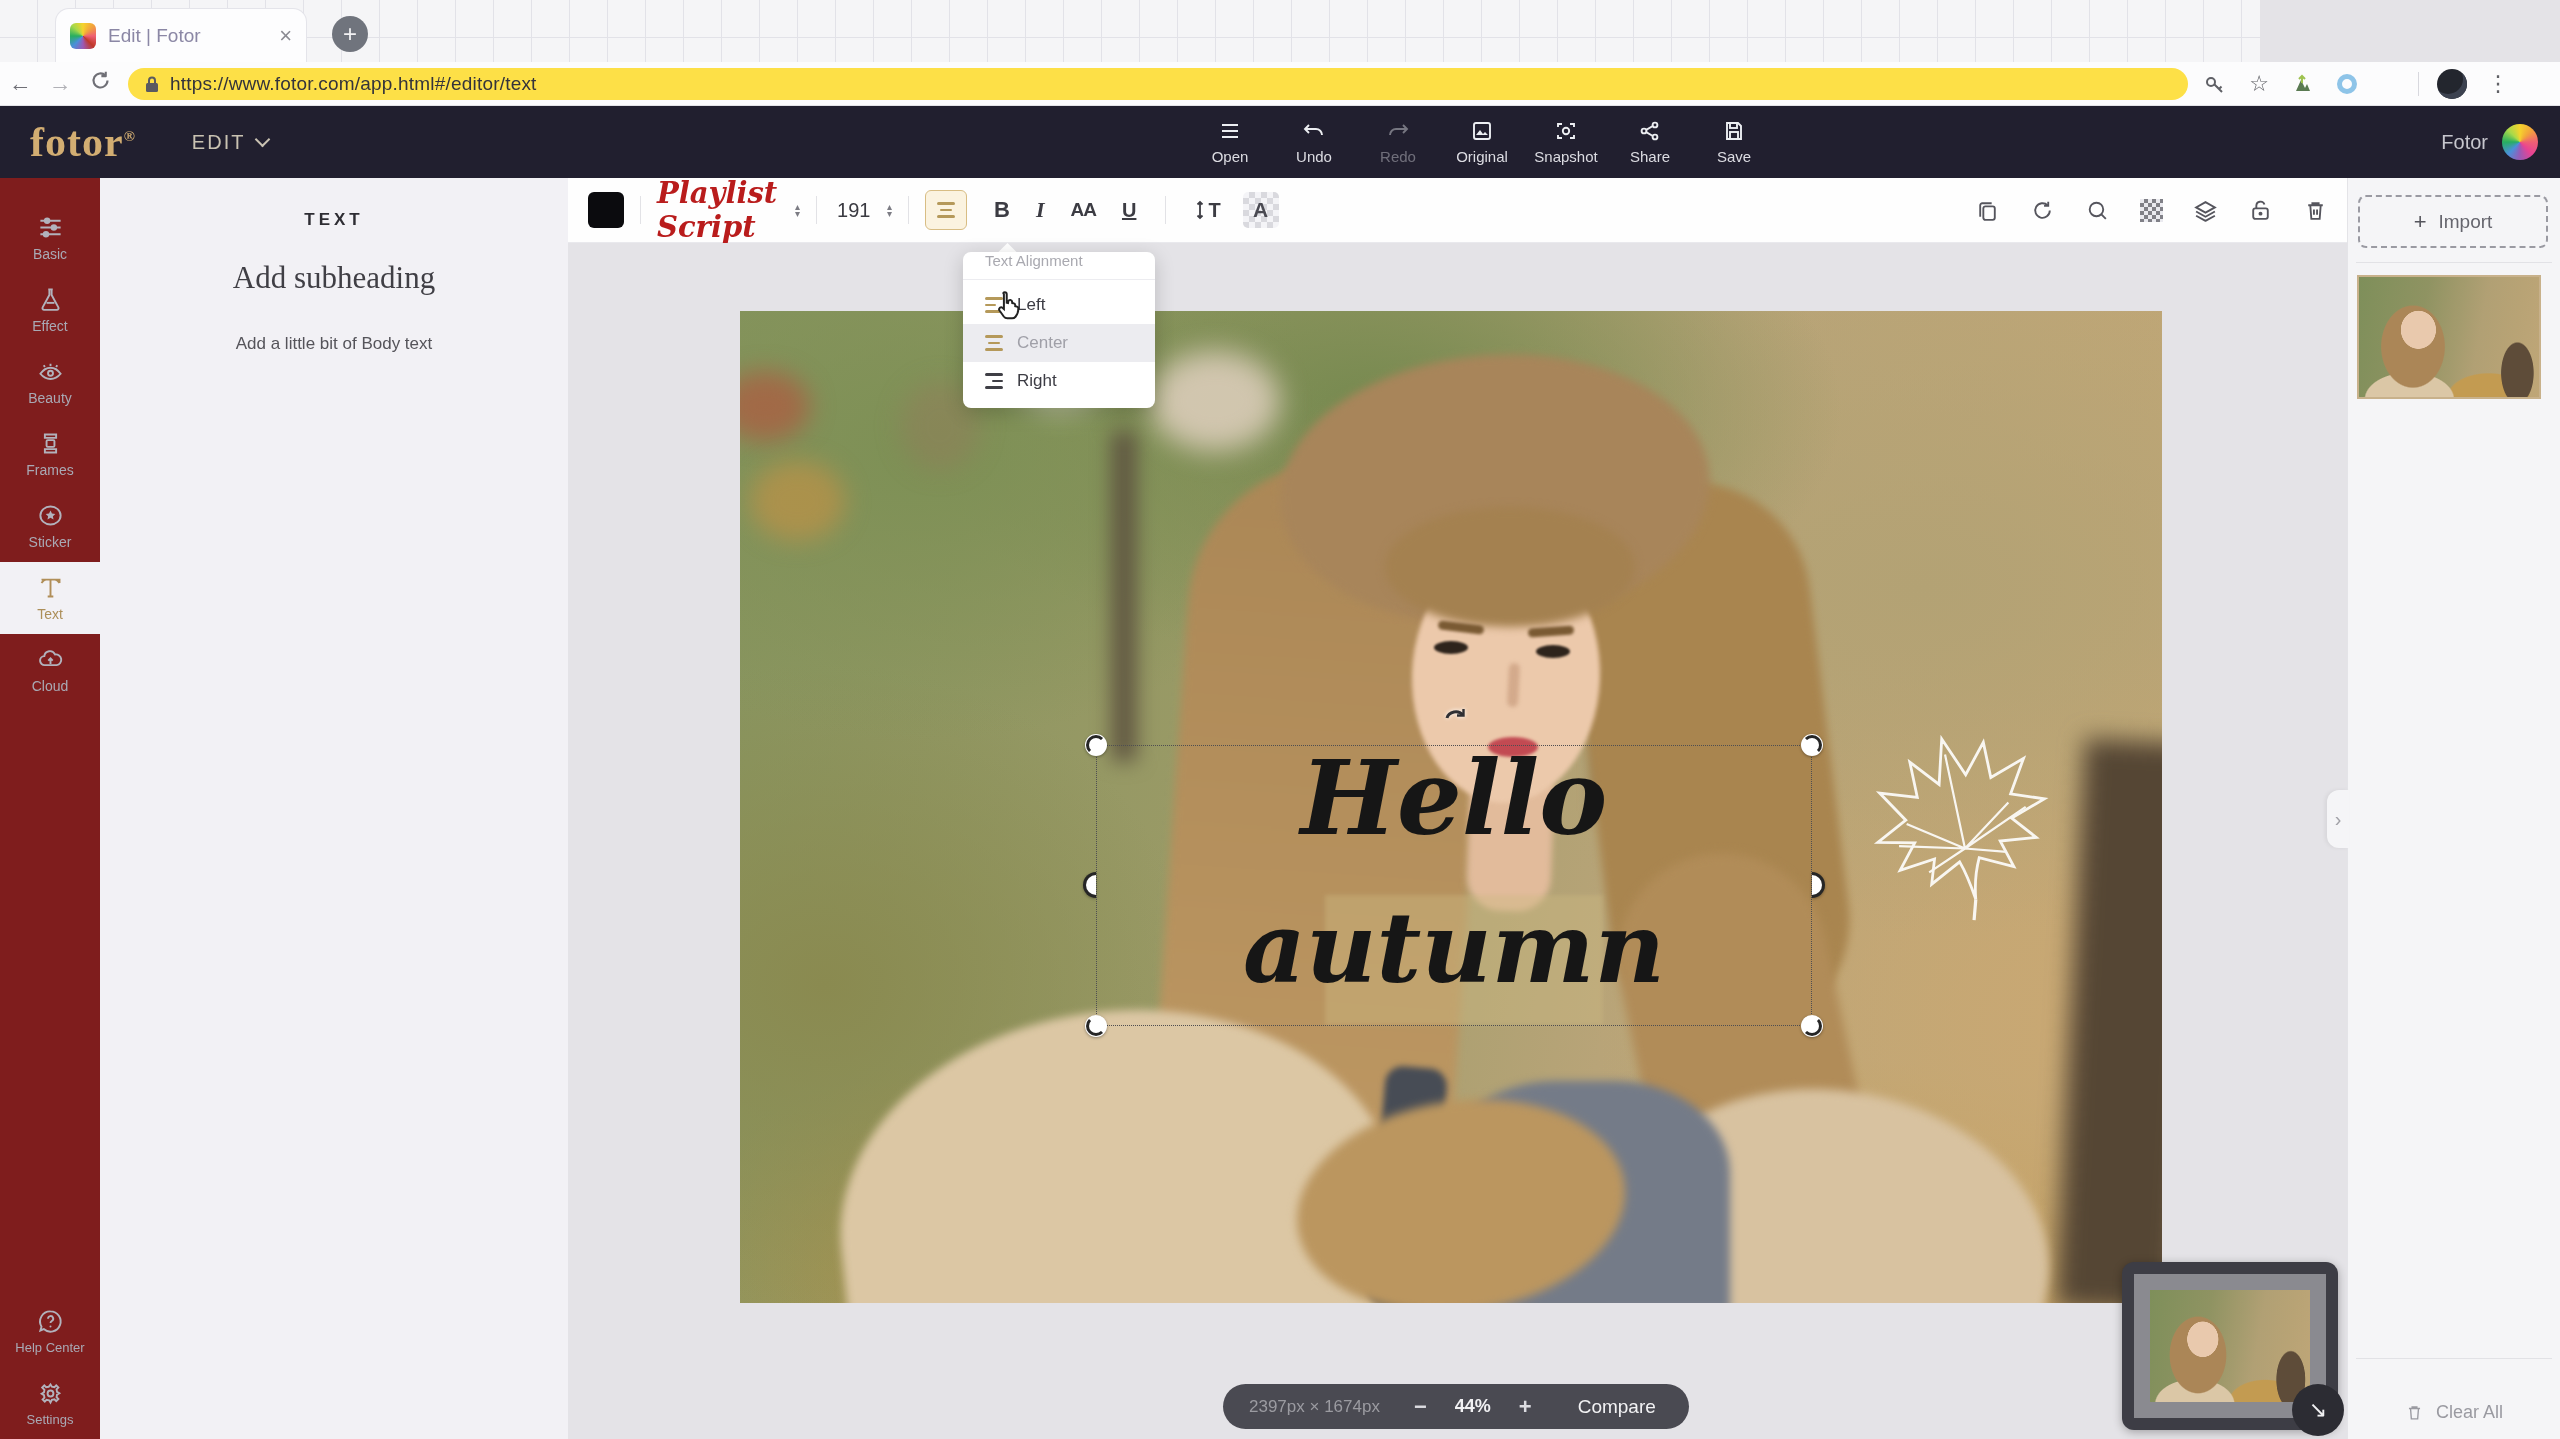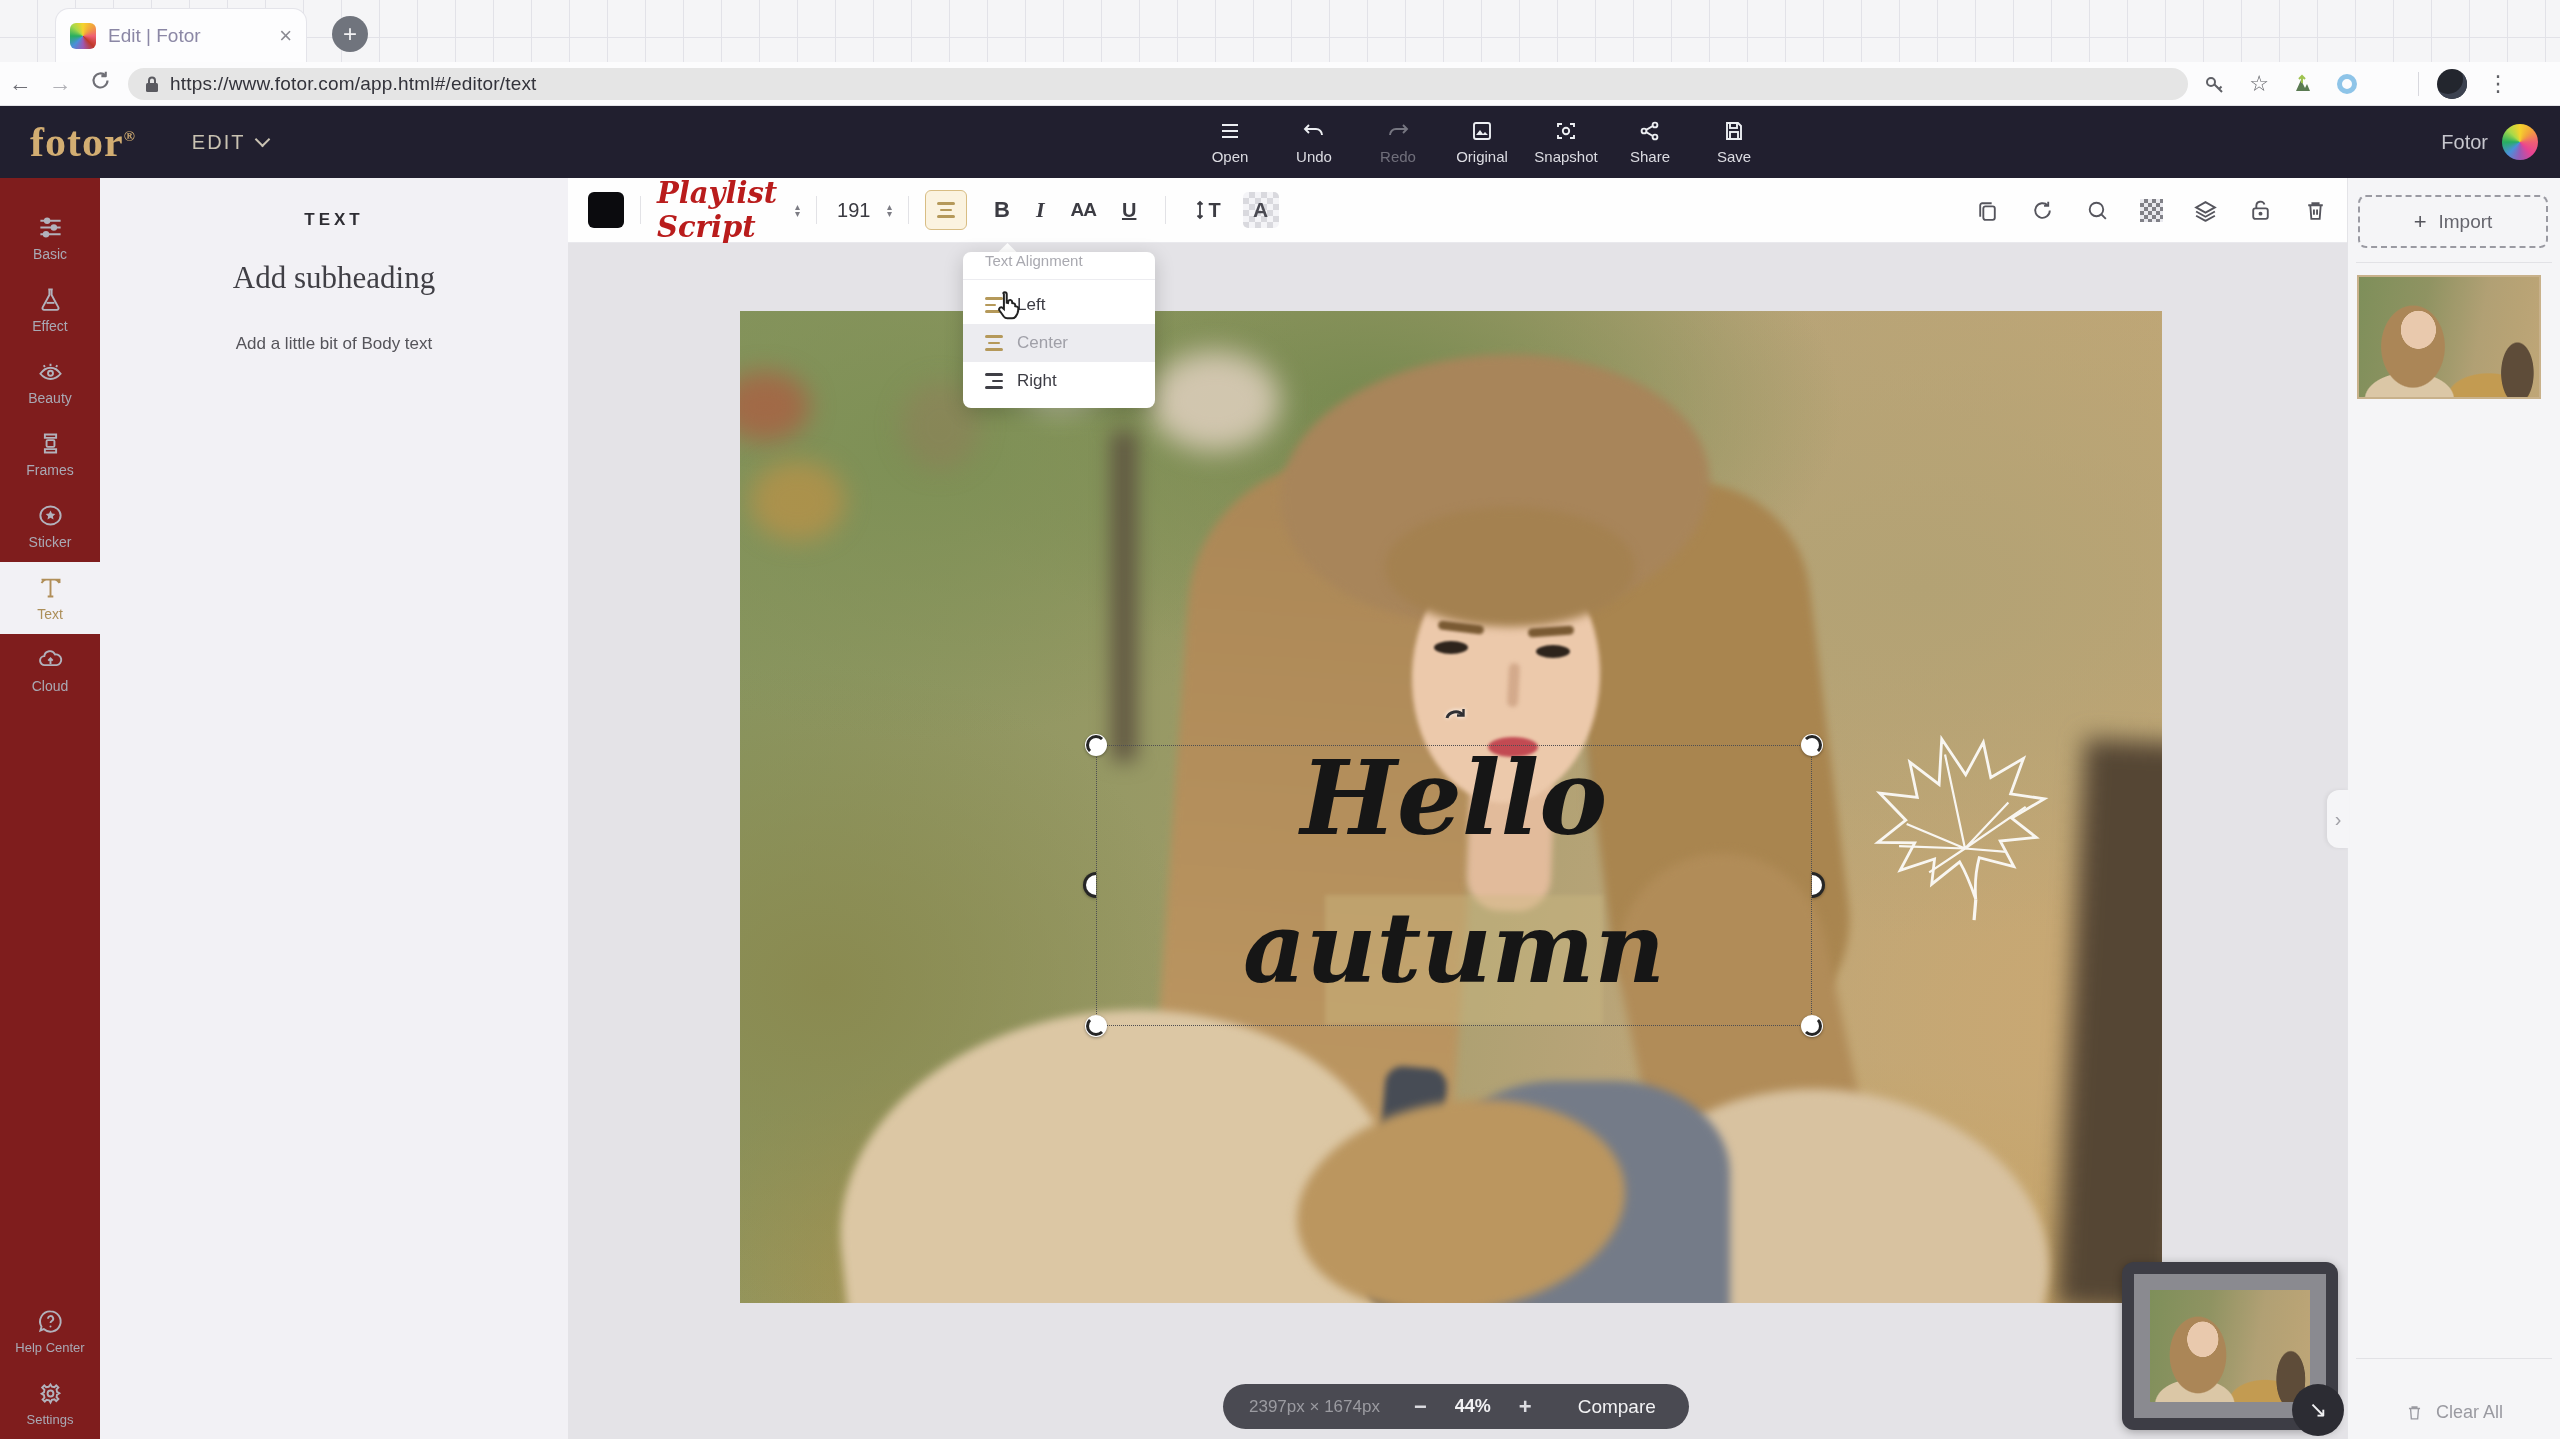--- a/index.html
+++ b/index.html
@@ -1,38 +1,38 @@
 <!DOCTYPE html>
 <html><head>
 <meta charset="utf-8">
 <style>
   * { margin:0; padding:0; box-sizing:border-box; }
   html,body { width:2560px; height:1439px; overflow:hidden; }
   body { position:relative; font-family:"Liberation Sans",sans-serif; background:#e4e3e7; }
 
   
-  .tabstrip { position:absolute; left:0; top:0; width:2560px; height:62px;
+  .tabstrip { position:absolute; left:0; top:0; width:2260px; height:62px;
     background:
       repeating-linear-gradient(to right, transparent 0 37px, #e2e2e8 37px 38px),
       repeating-linear-gradient(to bottom, transparent 0 37px, #e2e2e8 37px 38px),
       #f5f5f7; }
   .tab { position:absolute; left:55px; top:8px; width:252px; height:54px; background:#fdfdfe;
     border:1px solid #e4e4ea; border-bottom:none; border-radius:14px 14px 0 0;
     display:flex; align-items:center; padding:0 14px; gap:12px; }
   .favicon { width:26px; height:26px; border-radius:6px;
     background:conic-gradient(#f6d32d,#f2a33c,#ef6074,#c0392b,#9b59b6,#4a90d9,#27ae60,#a8d94a,#f6d32d); }
   .tabtitle { flex:1; font-size:19px; color:#8b87a5; white-space:nowrap; overflow:hidden; }
   .tabclose { font-size:22px; color:#8a8a92; line-height:1; }
   .newtab { position:absolute; left:332px; top:16px; width:36px; height:36px; border-radius:50%;
     background:#70747d; color:#f2f2f4; font-size:24px; display:flex; align-items:center; justify-content:center; }
   .urlbar { position:absolute; left:0; top:62px; width:2560px; height:44px; background:#fcfcfd;
     border-bottom:1px solid #e3e3e7; display:flex; align-items:center; }
   .navbtn { width:40px; text-align:center; font-size:23px; color:#6f6f76; }
   .navbtn.dim { color:#b0b0b6; }
-  .urlpill { height:32px; flex:0 0 auto; width:2060px; margin-left:8px; background:#e5e5e5; border-radius:16px;
+  .urlpill { height:32px; flex:0 0 auto; width:2060px; margin-left:8px; background:#fde047; border-radius:16px;
     display:flex; align-items:center; padding:0 16px; gap:10px; }
   .urltext { font-size:19px; color:#33333b; letter-spacing:.2px; }
   .chromeicons { display:flex; align-items:center; gap:18px; margin-left:14px; }
   .cico { width:26px; height:26px; display:flex; align-items:center; justify-content:center; color:#5f6066; font-size:22px; }
   .ring { width:20px; height:20px; border-radius:50%; border:5px solid #8ec4e8; }
   .cgrid { width:22px; height:22px; display:grid; grid-template-columns:1fr 1fr; grid-template-rows:1fr 1fr 1fr; border-radius:3px; overflow:hidden; }
   .cgrid i:nth-child(1){background:#e5483f}.cgrid i:nth-child(2){background:#f5a623}
   .cgrid i:nth-child(3){background:#6ab04a}.cgrid i:nth-child(4){background:#2ecc71}
   .cgrid i:nth-child(5){background:#9b59b6}.cgrid i:nth-child(6){background:#e84393}
   .vsep { width:1px; height:24px; background:#d8d8de; }

